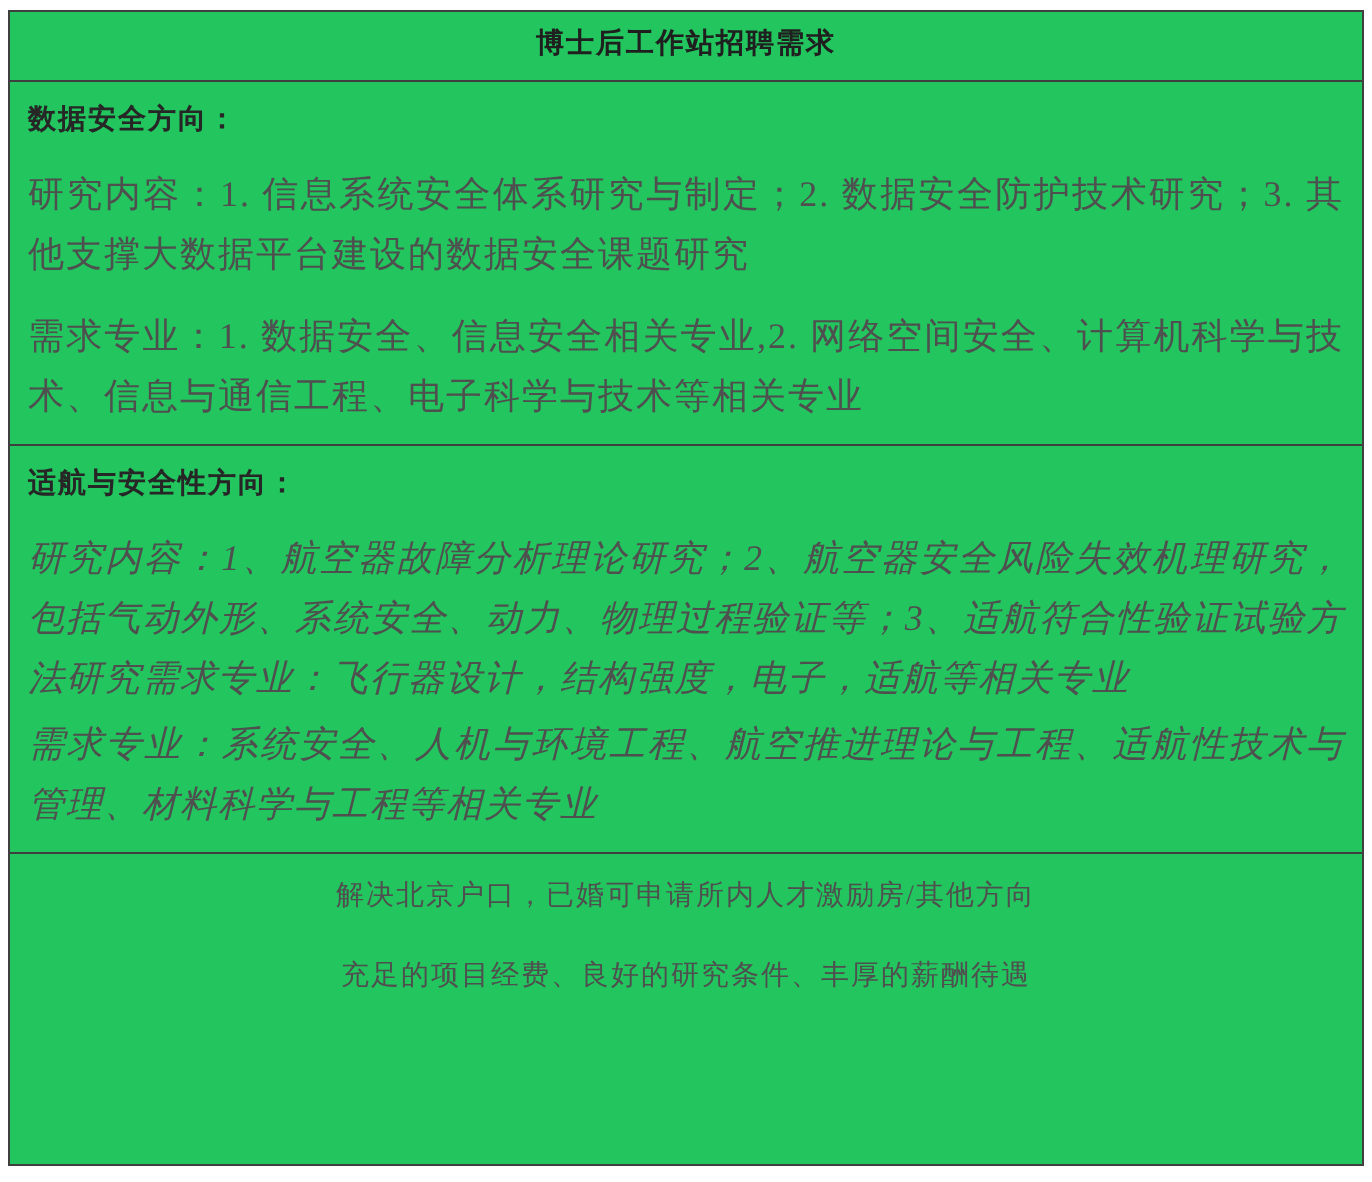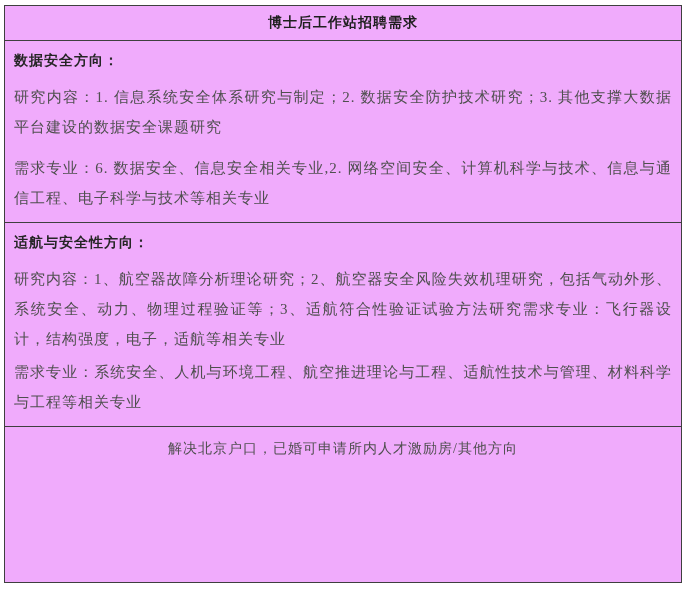--- a/index.html
+++ b/index.html
@@ -6,21 +6,21 @@
   html, body {
     width: 686px; height: 591px;
     background: #ffffff;
     font-family: "Liberation Serif", "DejaVu Serif", serif;
   }
   .doc-table {
     position: absolute;
     left: 4px; top: 5px;
     width: 678px; height: 578px;
     border: 1px solid #3f3f3f;
-    background: #f0abfc;
+    background: #22c55e;
   }
   .row { border-bottom: 1px solid #3f3f3f; overflow: hidden; }
   .row:last-child { border-bottom: none; }
 
   .title-row {
     height: 35px;
     line-height: 34px;
     text-align: center;
     font-weight: bold;
     font-size: 14px;
@@ -34,28 +34,28 @@
 
   .section-heading {
     font-weight: bold;
     font-size: 14px;
     color: #262626;
     line-height: 26px;
     margin-bottom: 8px;
     letter-spacing: 1px;
   }
   .body-par {
-    font-size: 15px;
+    font-size: 18px;
     color: #4f4f4f;
     line-height: 30px;
     letter-spacing: 1px;
     text-align: justify;
     margin-bottom: 11px;
   }
-  .sec-2 .body-par { margin-bottom: 3px; }
+  .sec-2 .body-par { margin-bottom: 3px; font-style: italic; }
 
   .other-row {
     height: 34px;
     line-height: 33px;
     padding: 0 9px;
     font-size: 14px;
     letter-spacing: 1px;
     white-space: nowrap;
   }
   .other-heading { font-weight: bold; color: #262626; }
@@ -79,27 +79,28 @@
 
 <div class="doc-table">
 
   <div class="row title-row">
     <span>博士后工作站招聘需求</span>
   </div>
 
   <div class="row section-row sec-1">
     <div class="section-heading">数据安全方向：</div>
     <p class="body-par">研究内容：1. 信息系统安全体系研究与制定；2. 数据安全防护技术研究；3. 其他支撑大数据平台建设的数据安全课题研究</p>
-    <p class="body-par">需求专业：6. 数据安全、信息安全相关专业,2. 网络空间安全、计算机科学与技术、信息与通信工程、电子科学与技术等相关专业</p>
+    <p class="body-par">需求专业：1. 数据安全、信息安全相关专业,2. 网络空间安全、计算机科学与技术、信息与通信工程、电子科学与技术等相关专业</p>
   </div>
 
   <div class="row section-row sec-2">
     <div class="section-heading">适航与安全性方向：</div>
     <p class="body-par">研究内容：1、航空器故障分析理论研究；2、航空器安全风险失效机理研究，包括气动外形、系统安全、动力、物理过程验证等；3、适航符合性验证试验方法研究需求专业：飞行器设计，结构强度，电子，适航等相关专业</p>
     <p class="body-par">需求专业：系统安全、人机与环境工程、航空推进理论与工程、适航性技术与管理、材料科学与工程等相关专业</p>
   </div>
 
 
   <div class="row footer-row">
     <p class="footer-line">解决北京户口，已婚可申请所内人才激励房/其他方向</p>
+    <p class="footer-line">充足的项目经费、良好的研究条件、丰厚的薪酬待遇</p>
   </div>
 
 </div>
 
 </body></html>

